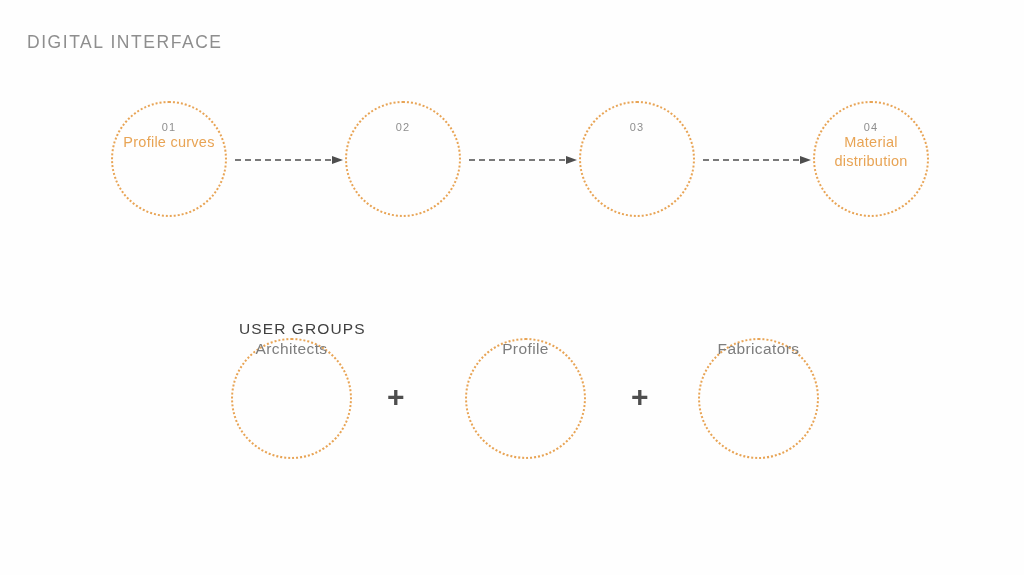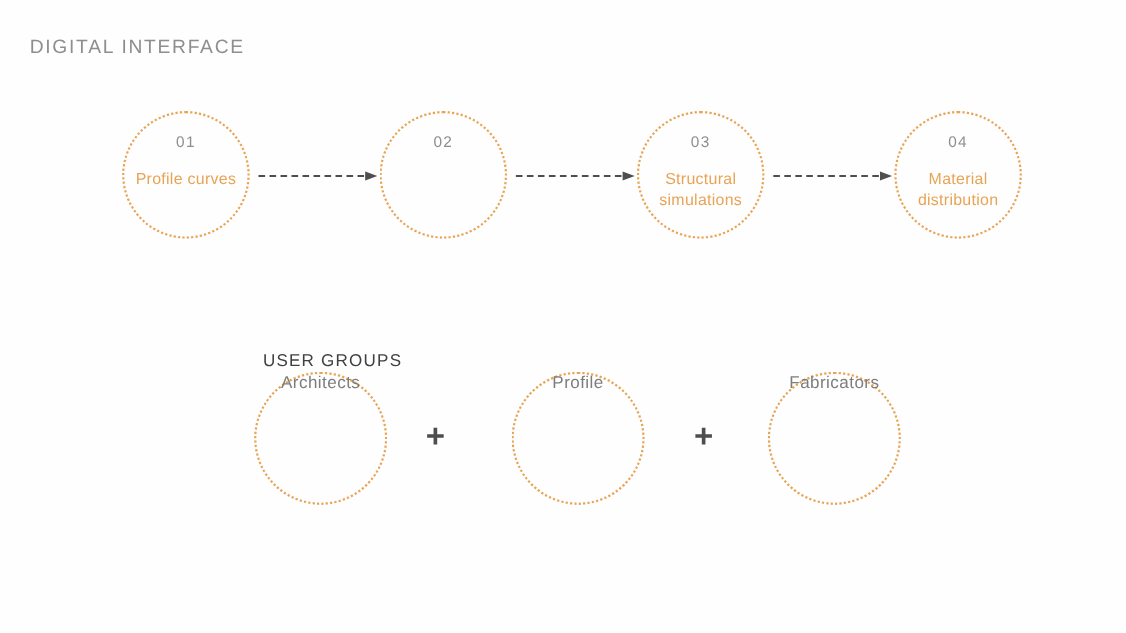--- a/index.html
+++ b/index.html
@@ -49,28 +49,27 @@
     background: transparent;
   }
 
   
   .process-circle {
     width: 116px;
     height: 116px;
   }
   .process-num {
     margin-top: 19px;
-    font-size: 14px;
+    font-size: 11px;
     color: #8e8e8e;
     letter-spacing: 1.2px;
     font-weight: 300;
     line-height: 1;
   }
   .process-label {
-    margin-top: 18px;
     font-size: 14.5px;
     color: #e8a455;
     font-weight: 300;
     line-height: 1.32;
     text-align: center;
     letter-spacing: 0.25px;
     padding: 0 6px;
     white-space: pre-line;
   }
 
@@ -146,22 +145,20 @@
 
     <div class="arrow" style="left:461px; top:154px;">
       <svg width="109" height="12" viewBox="0 0 109 12">
         <line x1="0" y1="6" x2="98" y2="6" stroke="#4e4e4e" stroke-width="1.6" stroke-dasharray="6 4"></line>
         <polygon points="97,2 108,6 97,10" fill="#4e4e4e"></polygon>
       </svg>
     </div>
 
     <div class="dot-circle process-circle" style="left:571px; top:101px;">
       <div class="process-num">03</div>
-      <div class="process-label">Structural
-simulations</div>
     </div>
 
     <div class="arrow" style="left:695px; top:154px;">
       <svg width="109" height="12" viewBox="0 0 109 12">
         <line x1="0" y1="6" x2="98" y2="6" stroke="#4e4e4e" stroke-width="1.6" stroke-dasharray="6 4"></line>
         <polygon points="97,2 108,6 97,10" fill="#4e4e4e"></polygon>
       </svg>
     </div>
 
     <div class="dot-circle process-circle" style="left:805px; top:101px;">

